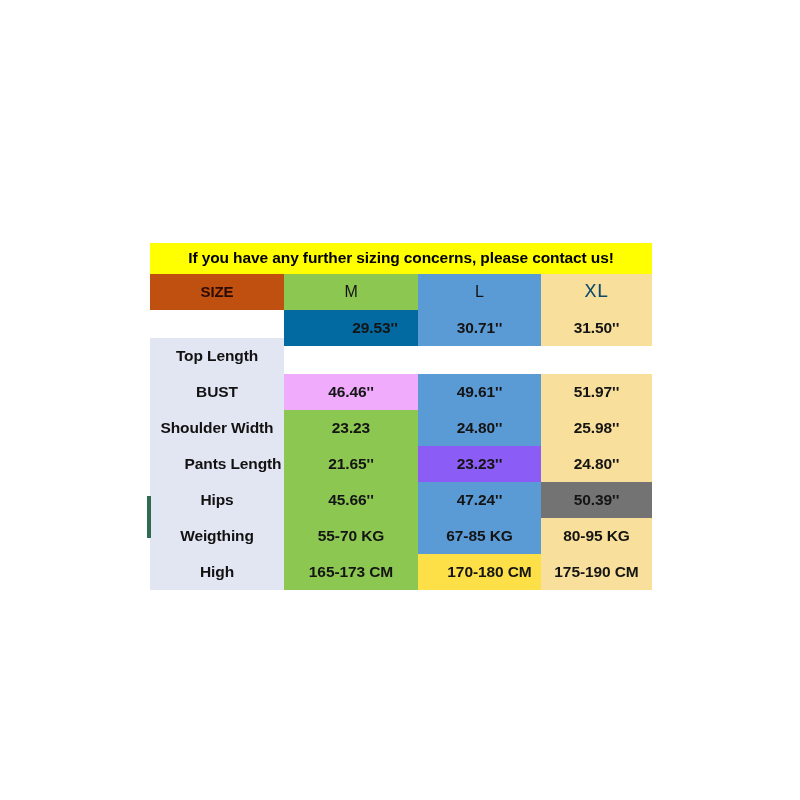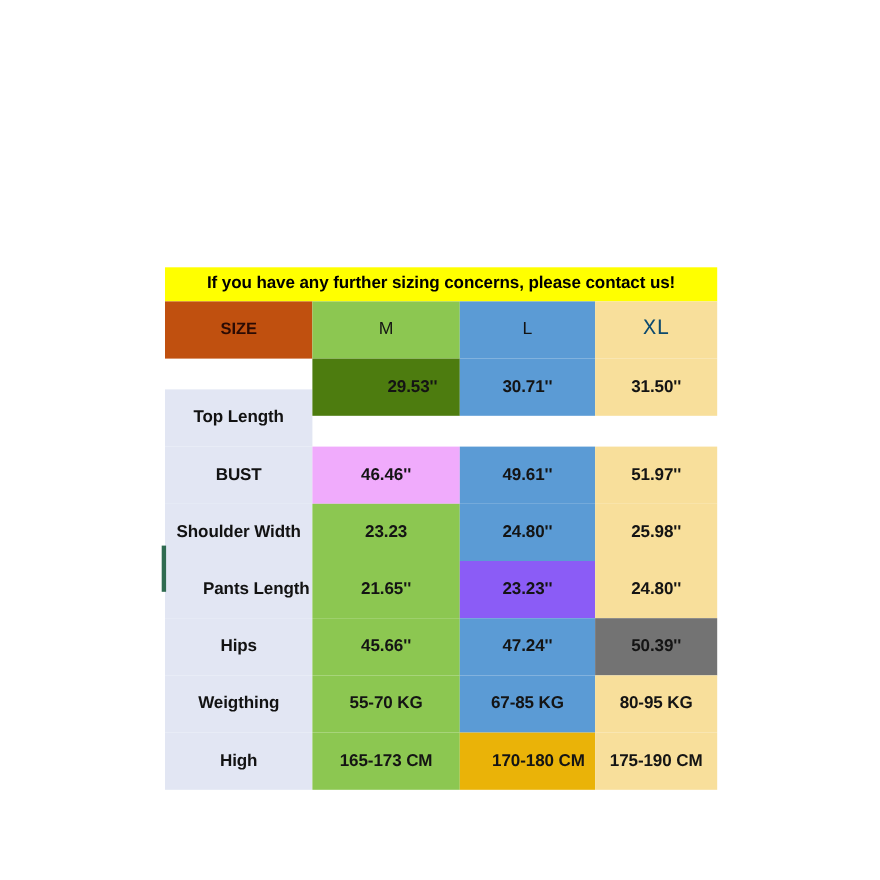--- a/index.html
+++ b/index.html
@@ -46,21 +46,21 @@
   .grid {
     display: grid;
     grid-template-columns: 134px 134px 123px 111px;
     width: 502px;
   }
 
   .cell {
     display: flex;
     align-items: center;
     justify-content: center;
-    height: 52px;
+    height: 36px;
     font-size: 15.5px;
     color: #1a1a1a;
     white-space: nowrap;
     letter-spacing: -0.1px;
   }
 
   
   .head-size {
     background: #c0500f;
     color: #2b0b04;
@@ -97,21 +97,21 @@
     <div class="banner" style="background: rgb(255, 255, 0); color: rgb(0, 0, 0);">If you have any further sizing concerns, please contact us!</div>
 
     <div class="grid">
 
       <div class="cell head-size" style="background: rgb(192, 80, 15);">SIZE</div>
       <div class="cell head-m" style="background: rgb(140, 199, 81);">M</div>
       <div class="cell head-l" style="background: rgb(91, 155, 213);">L</div>
       <div class="cell head-xl" style="background: rgb(248, 223, 155);">XL</div>
 
       <div class="cell col-label" style="background: rgb(226, 230, 243); margin-top: 28px;">Top Length</div>
-      <div class="cell col-m" style="background: #4d7c0f; padding-left: 48px;">29.53''</div>
+      <div class="cell col-m" style="background: #0369a1; padding-left: 48px;">29.53''</div>
       <div class="cell col-l" style="background: rgb(91, 155, 213);">30.71''</div>
       <div class="cell col-xl" style="background: rgb(248, 223, 155);">31.50''</div>
 
       <div class="cell col-label" style="background: rgb(226, 230, 243);">BUST</div>
       <div class="cell col-m" style="background: #f0abfc;">46.46''</div>
       <div class="cell col-l" style="background: rgb(91, 155, 213);">49.61''</div>
       <div class="cell col-xl" style="background: rgb(248, 223, 155);">51.97''</div>
 
       <div class="cell col-label" style="background: rgb(226, 230, 243);">Shoulder Width</div>
       <div class="cell col-m" style="background: rgb(140, 199, 81);">23.23</div>
@@ -128,21 +128,21 @@
       <div class="cell col-l" style="background: rgb(91, 155, 213);">47.24''</div>
       <div class="cell col-xl" style="background: #737373;">50.39''</div>
 
       <div class="cell col-label" style="background: rgb(226, 230, 243);">Weigthing</div>
       <div class="cell col-m" style="background: rgb(140, 199, 81);">55-70 KG</div>
       <div class="cell col-l" style="background: rgb(91, 155, 213);">67-85 KG</div>
       <div class="cell col-xl" style="background: rgb(248, 223, 155);">80-95 KG</div>
 
       <div class="cell col-label row-last" style="background: rgb(226, 230, 243);">High</div>
       <div class="cell col-m row-last" style="background: rgb(140, 199, 81);">165-173 CM</div>
-      <div class="cell col-l row-last" style="background: #eab308; padding-left: 20px;">170-180 CM</div>
+      <div class="cell col-l row-last" style="background: #fde047; padding-left: 20px;">170-180 CM</div>
       <div class="cell col-xl row-last" style="background: rgb(248, 223, 155);">175-190 CM</div>
 
     </div>
   </div>
 
   <div class="edge-artifact"></div>
 
 </div>
 
 </body></html>

